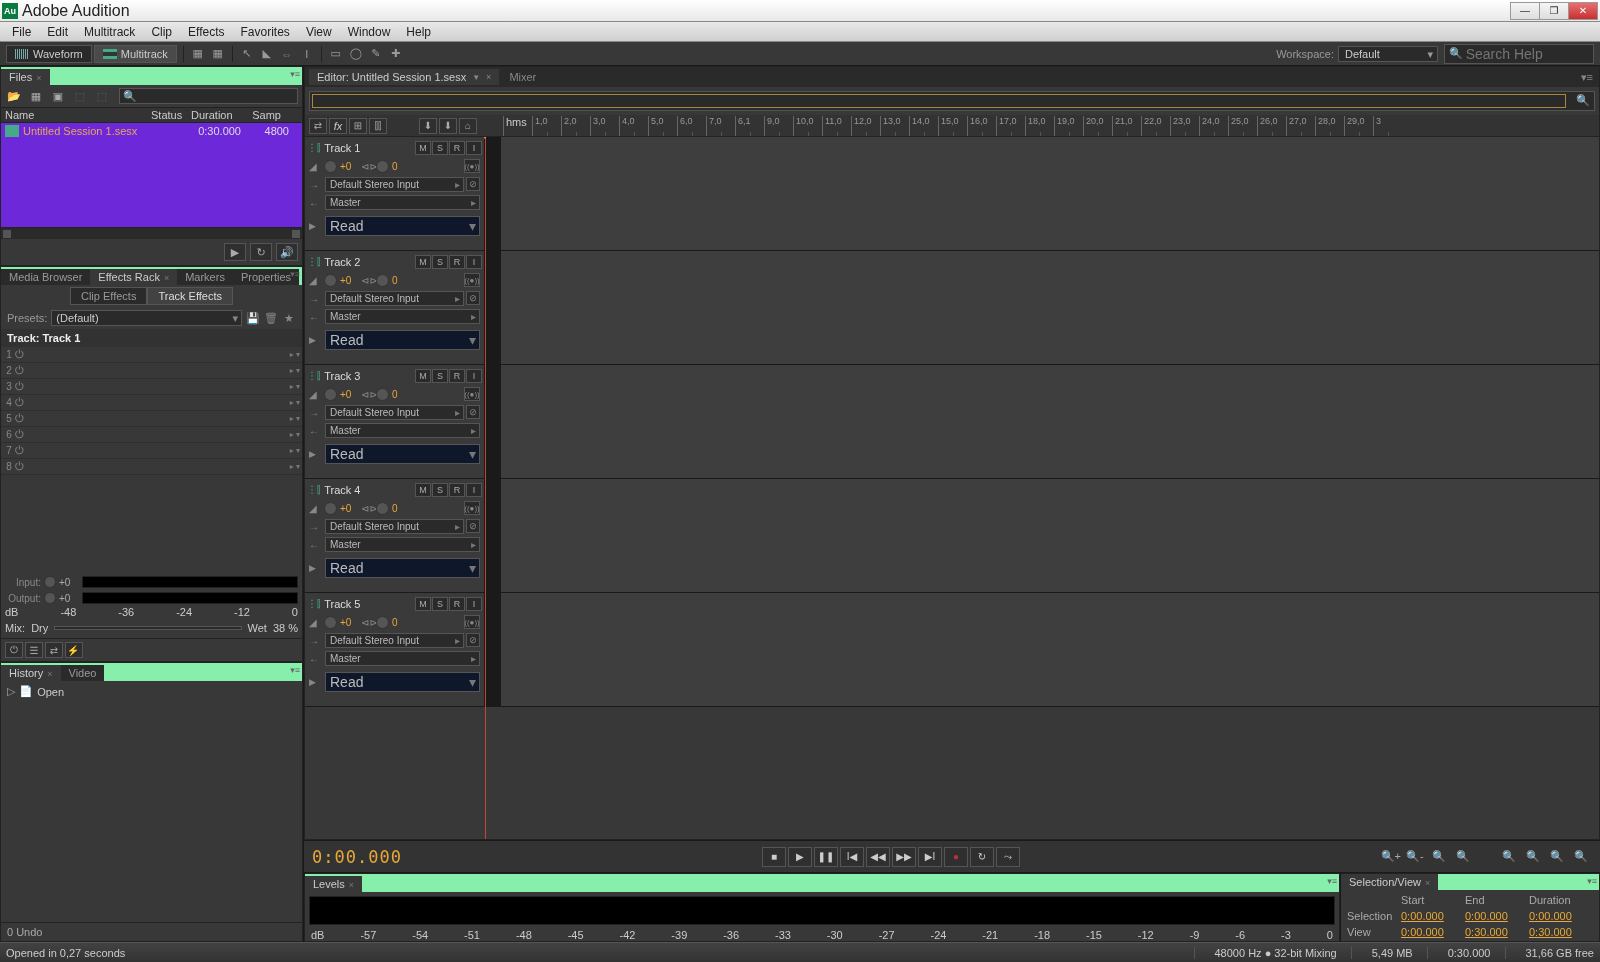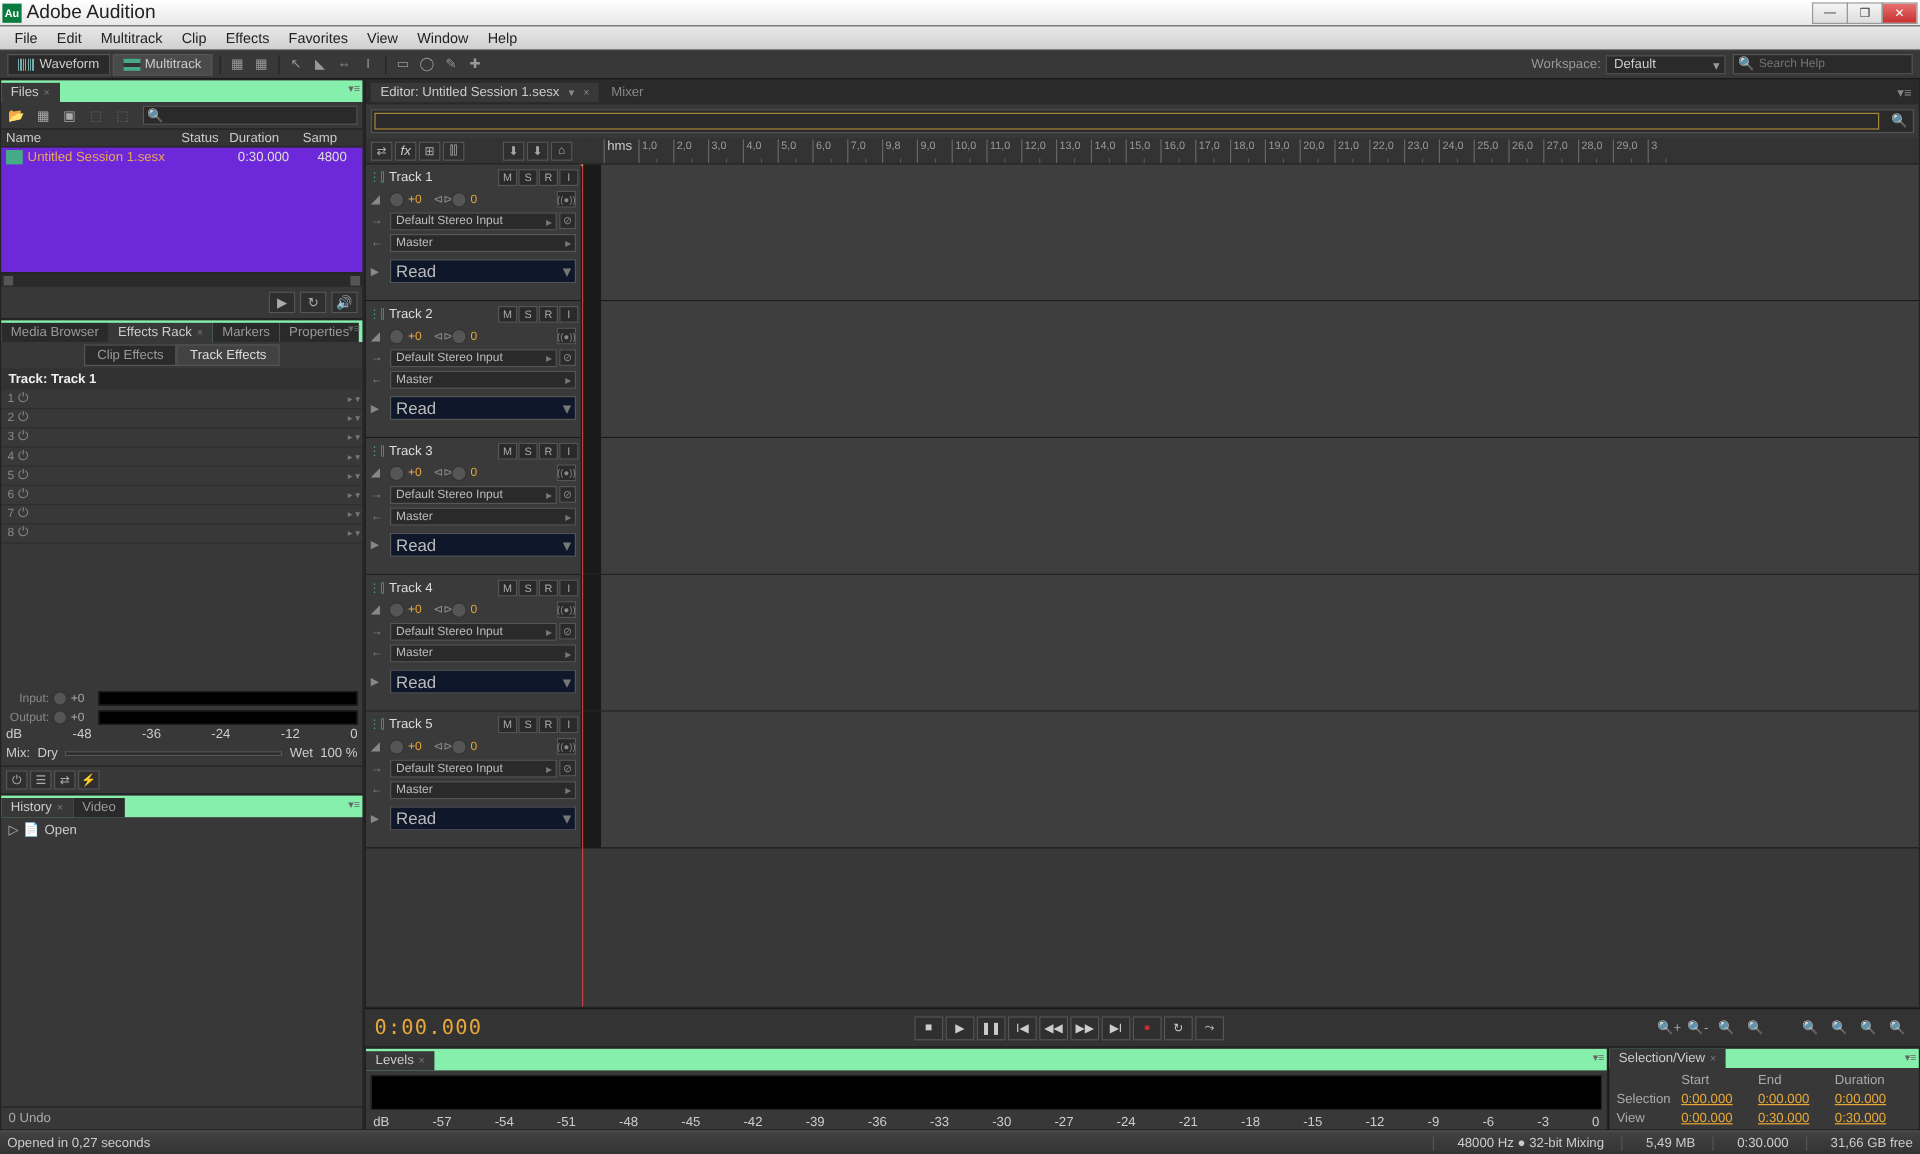--- a/index.html
+++ b/index.html
@@ -20,21 +20,21 @@
 .wf-icon{background:repeating-linear-gradient(90deg,#7aa 0 1px,transparent 1px 2px)}
 .mt-icon{background:linear-gradient(#4a8 33%,#333 33% 66%,#4a8 66%)}
 .tool-sep{width:1px;height:16px;background:#222;margin:0 4px}
 .tool-ico{width:18px;height:18px;display:flex;align-items:center;justify-content:center;color:#999;cursor:pointer;margin:0 1px}
 .workspace-sel{margin-left:auto;display:flex;align-items:center}
 .workspace-sel label{color:#999;margin-right:4px}
 .workspace-sel .dd{background:#2a2a2a;border:1px solid #555;padding:1px 18px 1px 6px;width:100px;position:relative}
 .workspace-sel .dd::after{content:"▾";position:absolute;right:4px;color:#999}
 .search-help{background:#2a2a2a;border:1px solid #555;padding:1px 4px;width:150px;margin-left:6px;display:flex;align-items:center}
 .search-help .mag{color:#888;margin-right:3px}
-.search-help input{background:transparent;border:none;color:#999;outline:none;font-size:10px;width:100%}
+.search-help input{background:transparent;border:none;color:#999;outline:none;font-size:14px;width:100%}
 
 .body{flex:1;display:flex;background:#333;min-height:0}
 .left-col{width:304px;display:flex;flex-direction:column;border-right:1px solid #1a1a1a}
 .panel{background:#383838;border:1px solid #222;display:flex;flex-direction:column}
 .panel-tabs{display:flex;background:#86efac;height:18px;align-items:flex-end;position:relative}
 .panel-tabs .grip{position:absolute;right:2px;top:2px;color:#666;font-size:9px}
 .tab{padding:2px 8px;background:#2a2a2a;color:#999;cursor:pointer;font-size:11px;position:relative}
 .tab.active{background:#383838;color:#ddd}
 .tab .x{margin-left:4px;color:#777;font-size:9px}
 .files-panel{height:200px}
@@ -261,20 +261,27 @@
           <div class="tab">Media Browser</div>
           <div class="tab active"><span>Effects Rack</span><span class="x">×</span></div>
           <div class="tab">Markers</div>
           <div class="tab">Properties</div>
           <div class="grip">▾≡</div>
         </div>
         <div class="sub-tabs">
           <div class="sub-tab">Clip Effects</div>
           <div class="sub-tab active">Track Effects</div>
         </div>
+        <div class="presets-row">
+          <label>Presets:</label>
+          <div class="dd"><span>(Default)</span></div>
+          <div class="ico">💾</div>
+          <div class="ico">🗑</div>
+          <div class="ico">★</div>
+        </div>
         <div class="track-label">Track: Track 1</div>
         <div class="fx-slots" id="fx-slots">
             <div class="fx-slot">
               <span class="num">1</span>
               <span class="pwr">⏻</span>
               <span class="arrow">▸ ▾</span>
             </div>
             <div class="fx-slot">
               <span class="num">2</span>
               <span class="pwr">⏻</span>
@@ -329,21 +336,21 @@
             <span>-36</span>
             <span>-24</span>
             <span>-12</span>
             <span>0</span>
           </div>
         <div class="mix-row">
           <span>Mix:</span>
           <span>Dry</span>
           <div class="slider"></div>
           <span>Wet</span>
-          <span>100 %</span>
+          <span>38 %</span>
         </div>
         <div class="fx-footer">
           <div class="btn">⏻</div>
           <div class="btn">☰</div>
           <div class="btn">⇄</div>
           <div class="btn">⚡</div>
         </div>
       </div>
 
       <div class="panel history-panel">
@@ -392,21 +399,21 @@
           <div class="ruler">
             <div class="ruler-ticks" id="ruler-ticks">
               <div class="ruler-tick"><span>hms</span></div>
             <div class="ruler-tick half">1,0</div>
                 <div class="ruler-tick half">2,0</div>
                 <div class="ruler-tick half">3,0</div>
                 <div class="ruler-tick half">4,0</div>
                 <div class="ruler-tick half">5,0</div>
                 <div class="ruler-tick half">6,0</div>
                 <div class="ruler-tick half">7,0</div>
-                <div class="ruler-tick half">9,8</div>
+                <div class="ruler-tick half">6,1</div>
                 <div class="ruler-tick half">9,0</div>
                 <div class="ruler-tick half">10,0</div>
                 <div class="ruler-tick half">11,0</div>
                 <div class="ruler-tick half">12,0</div>
                 <div class="ruler-tick half">13,0</div>
                 <div class="ruler-tick half">14,0</div>
                 <div class="ruler-tick half">15,0</div>
                 <div class="ruler-tick half">16,0</div>
                 <div class="ruler-tick half">17,0</div>
                 <div class="ruler-tick half">18,0</div>

